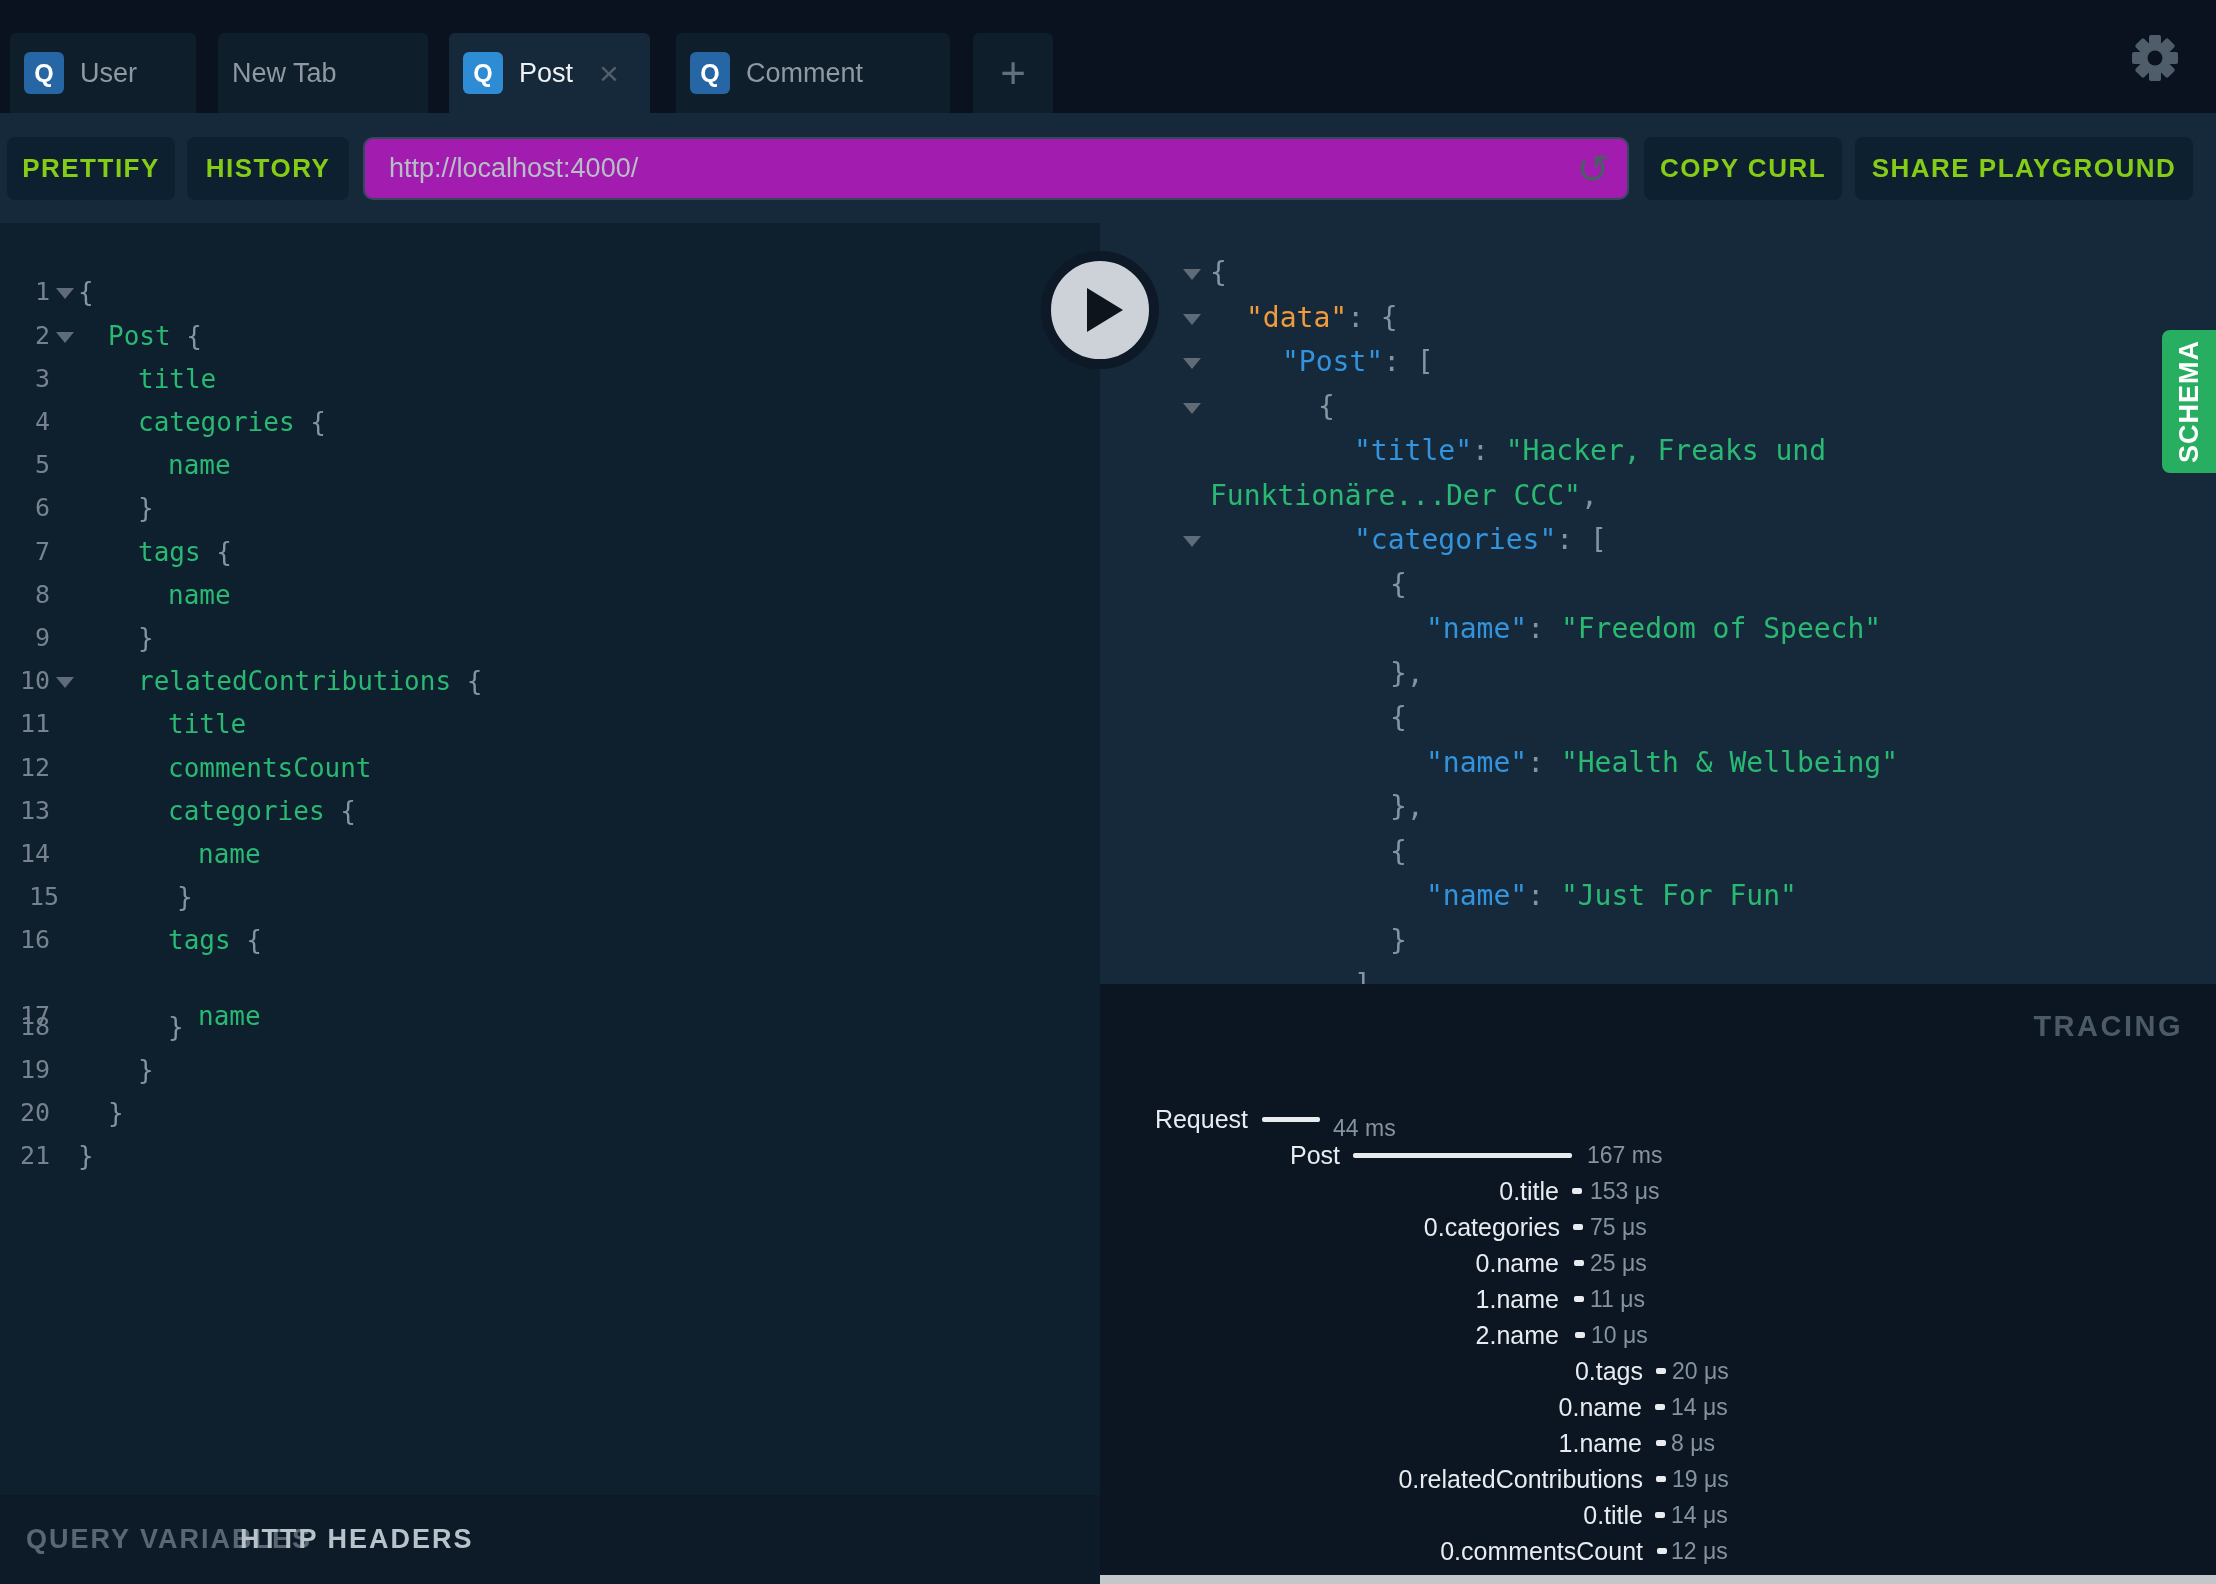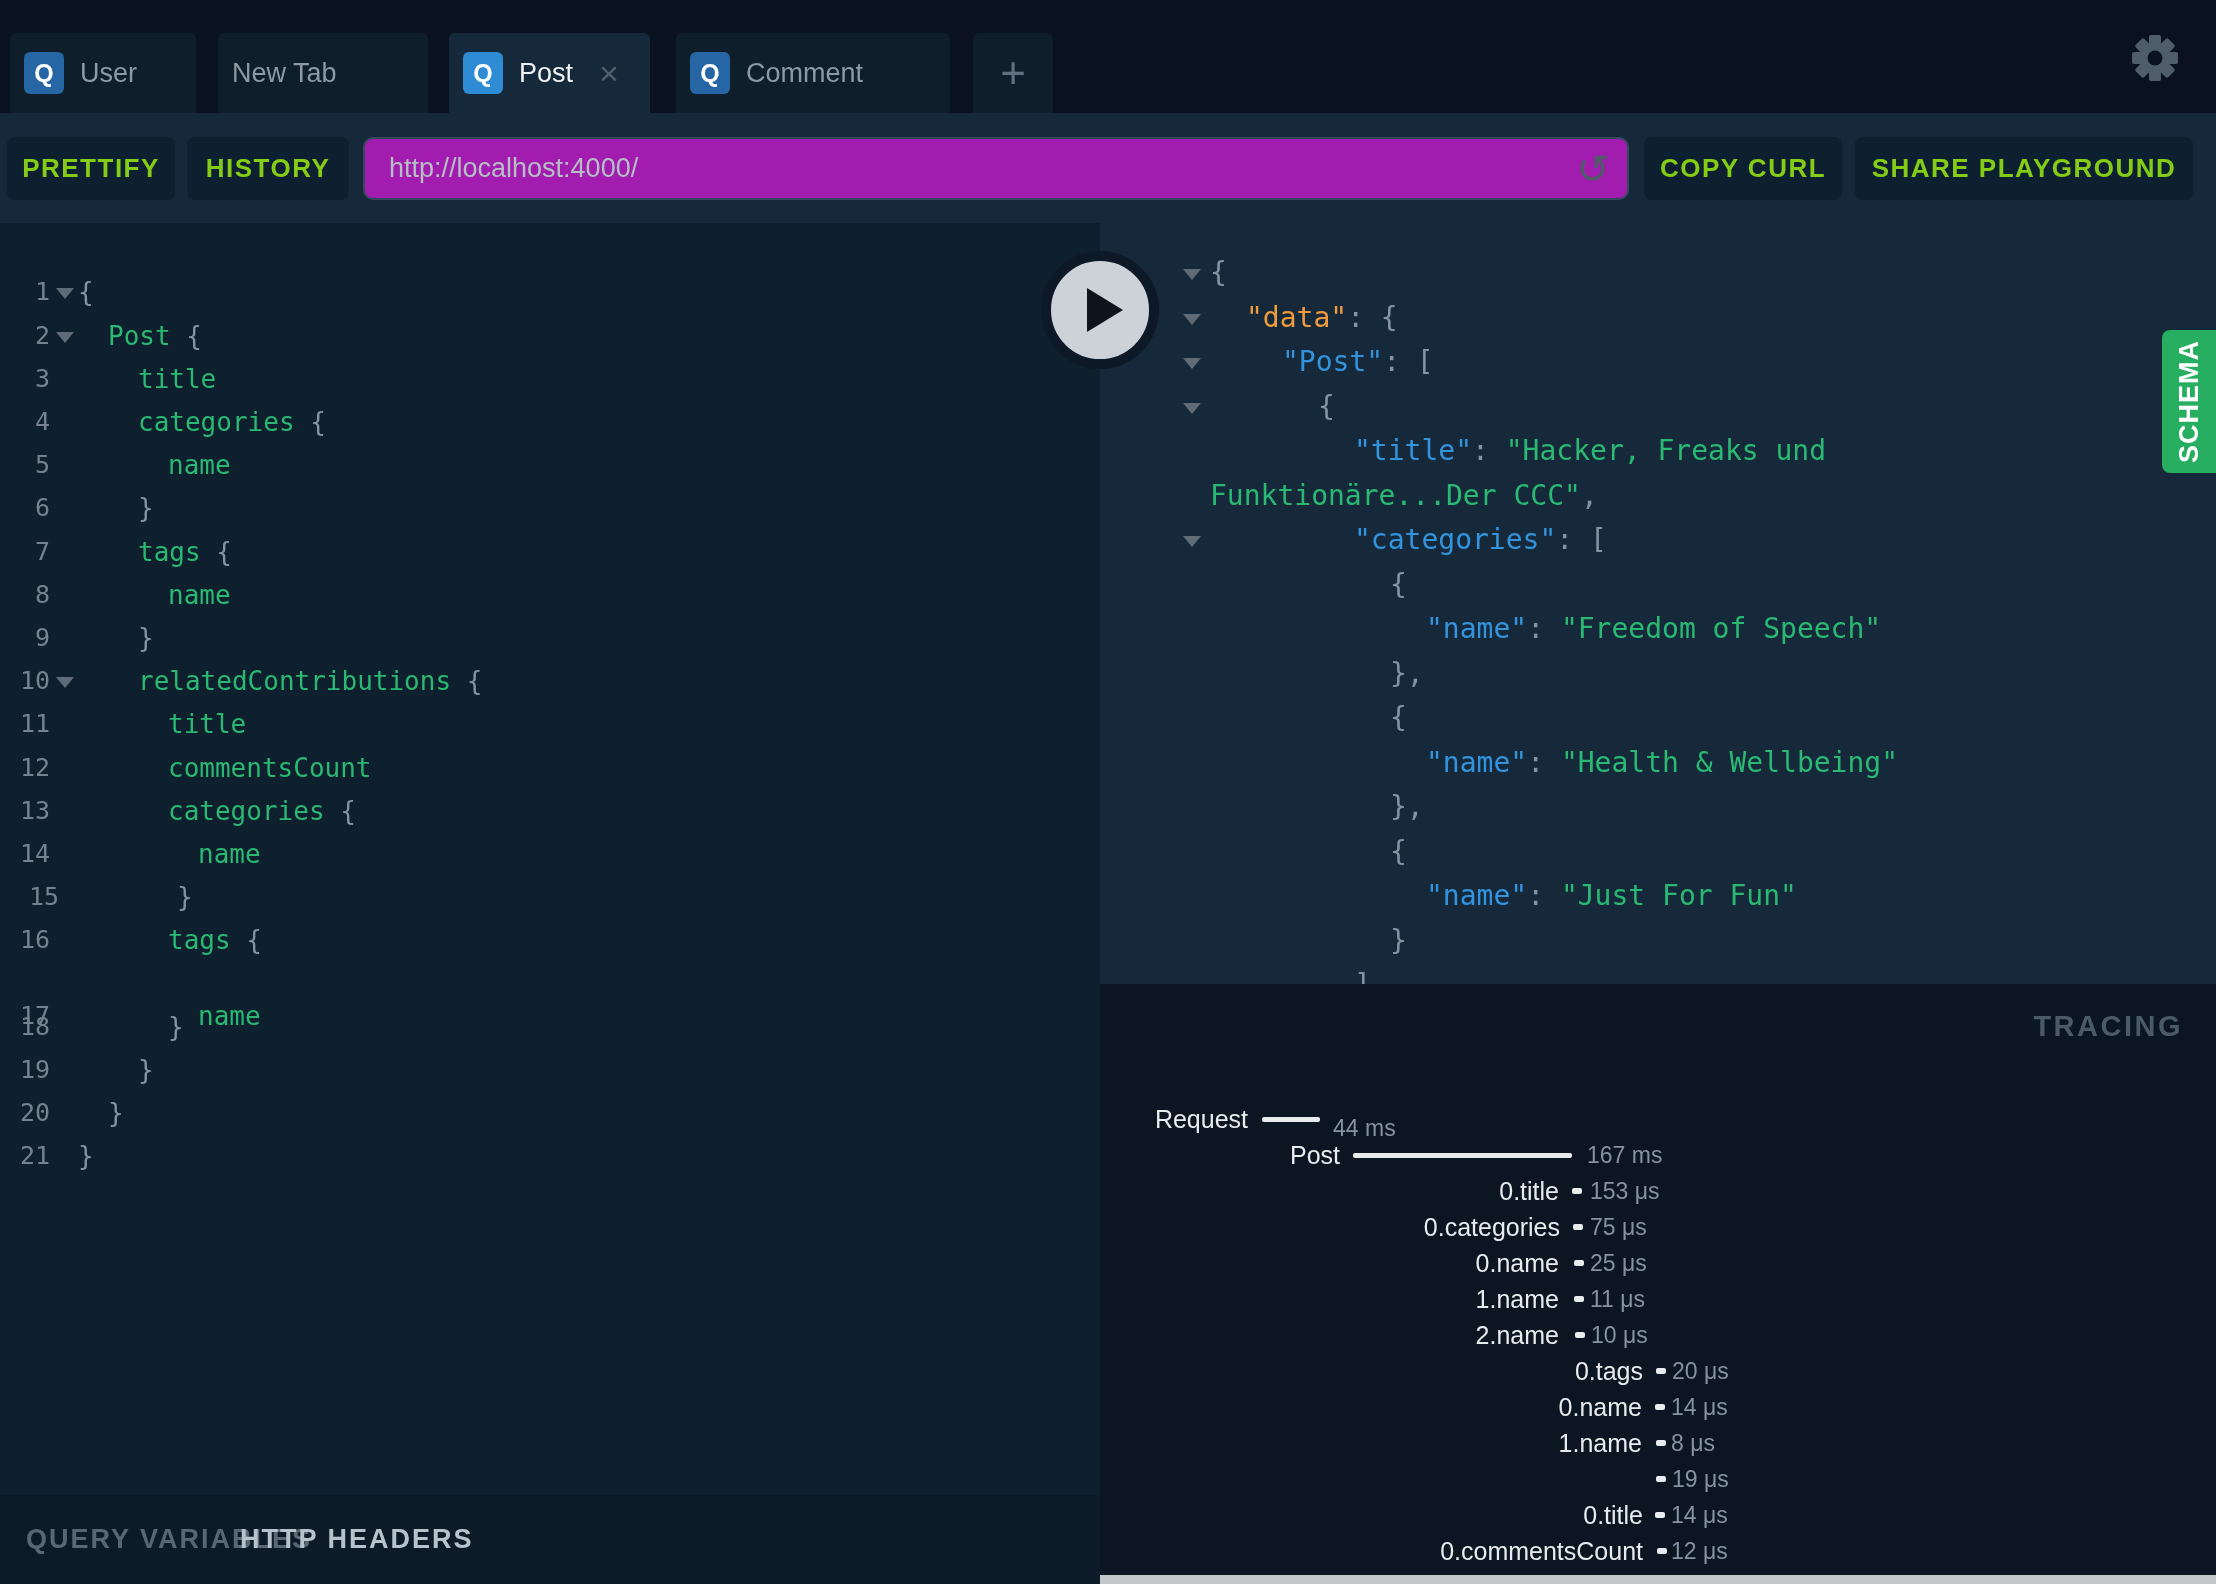--- a/index.html
+++ b/index.html
@@ -216,20 +216,21 @@
           <span class="tr-label" style="width: 542px;">0.name</span>
           <span class="tr-dash" style="left: 555px;"></span>
           <span class="tr-value" style="left: 571px;">14 μs</span>
         </div>
         <div class="tr-row" style="top: 441px;">
           <span class="tr-label" style="width: 542px;">1.name</span>
           <span class="tr-dash" style="left: 556px;"></span>
           <span class="tr-value" style="left: 571px;">8 μs</span>
         </div>
         <div class="tr-row" style="top: 477px;">
+          <span class="tr-label" style="width: 543px;">0.relatedContributions</span>
           <span class="tr-dash" style="left: 556px;"></span>
           <span class="tr-value" style="left: 572px;">19 μs</span>
         </div>
         <div class="tr-row" style="top: 513px;">
           <span class="tr-label" style="width: 543px;">0.title</span>
           <span class="tr-dash" style="left: 555px;"></span>
           <span class="tr-value" style="left: 571px;">14 μs</span>
         </div>
         <div class="tr-row" style="top: 549px;">
           <span class="tr-label" style="width: 543px;">0.commentsCount</span>

